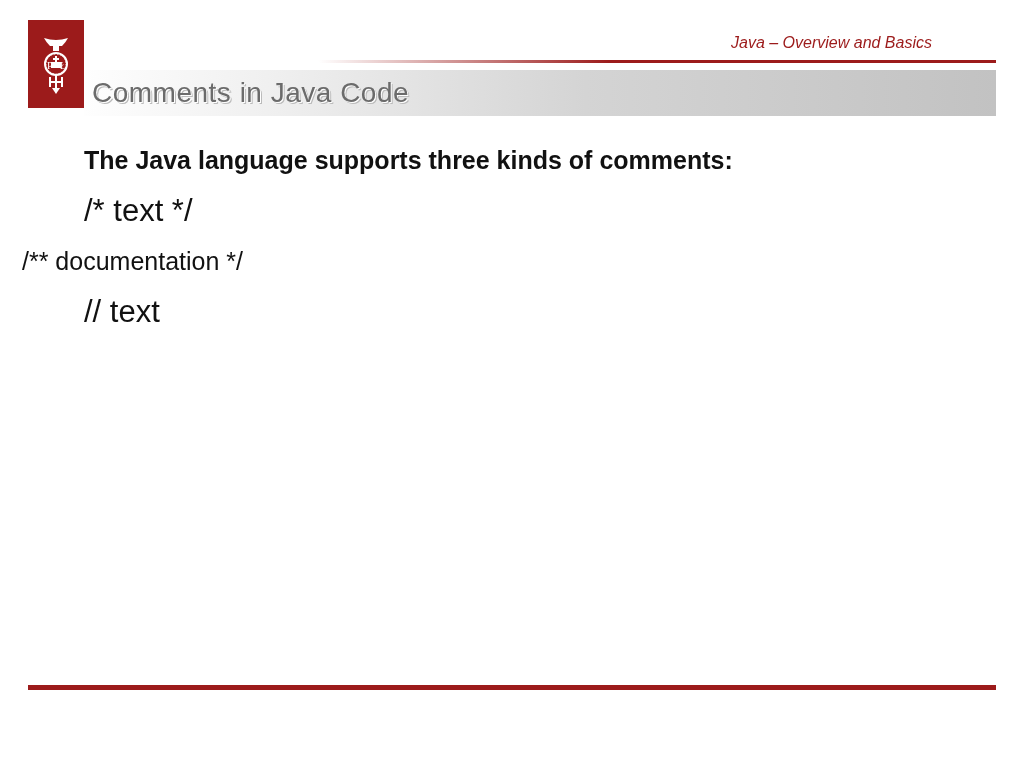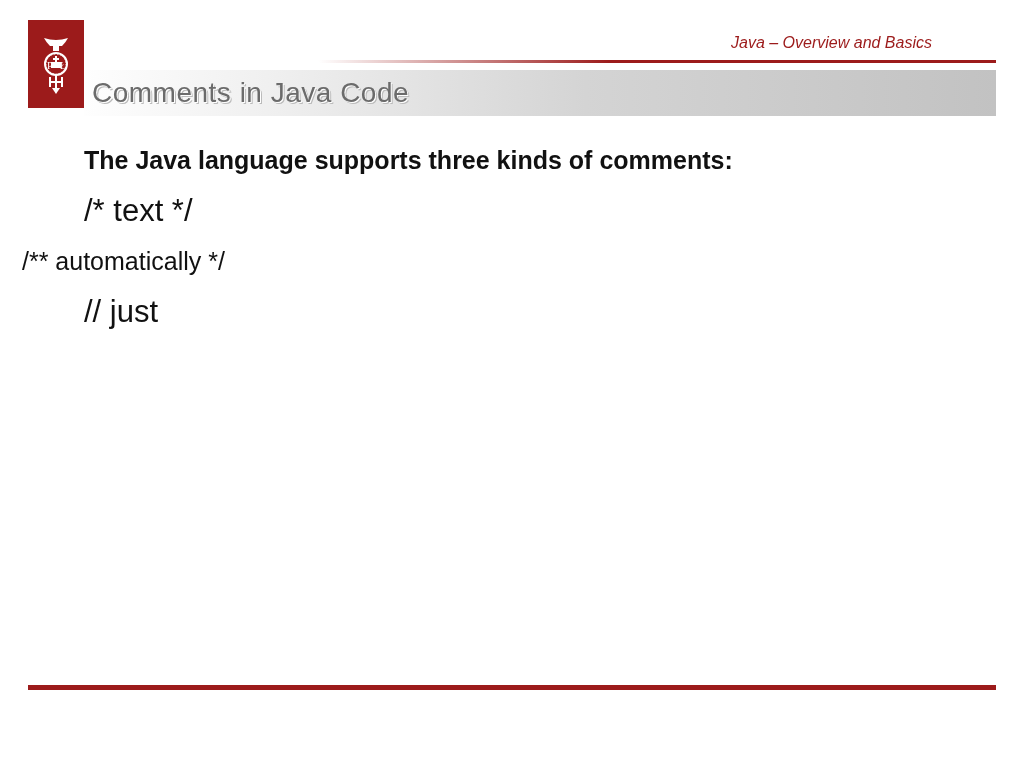--- a/index.html
+++ b/index.html
@@ -131,18 +131,18 @@
   <div class="title-bar">
     <div class="title-text">Comments in Java Code</div>
   </div>
 </div>
 
 <div class="content">
   <div class="intro">The Java language supports three kinds of comments:</div>
 
   <div class="syntax">/* text */</div>
 
-  <div class="syntax-outdented">/** automatically */</div>
+  <div class="syntax-outdented">/** documentation */</div>
 
-  <div class="syntax">// just</div>
+  <div class="syntax">// text</div>
 </div>
 
 <div class="bottom-line"></div>
 
 </body></html>

